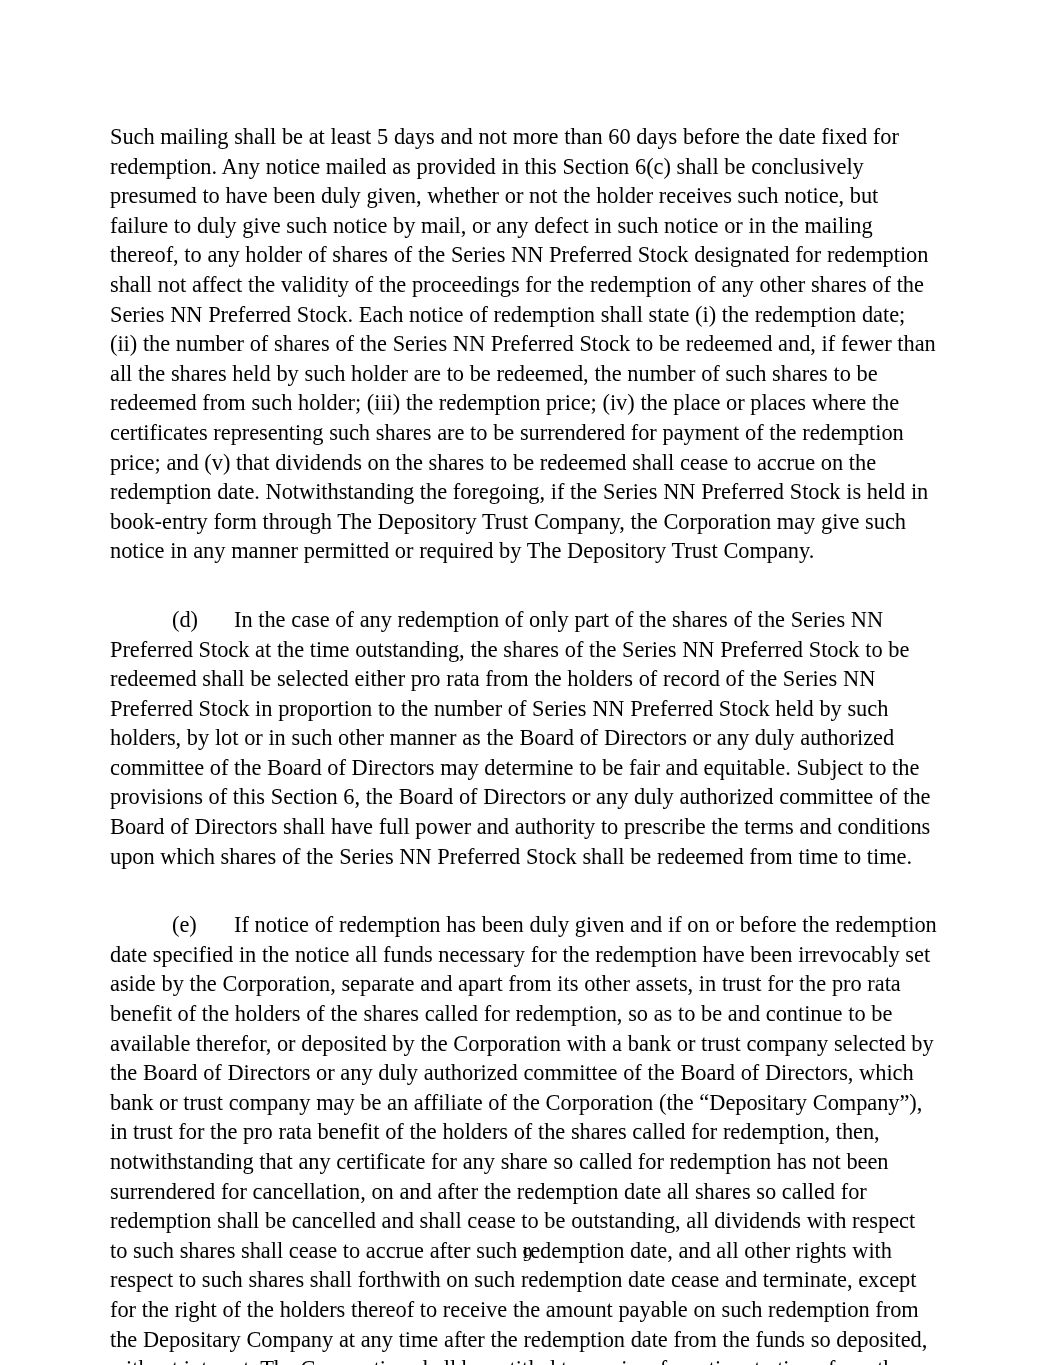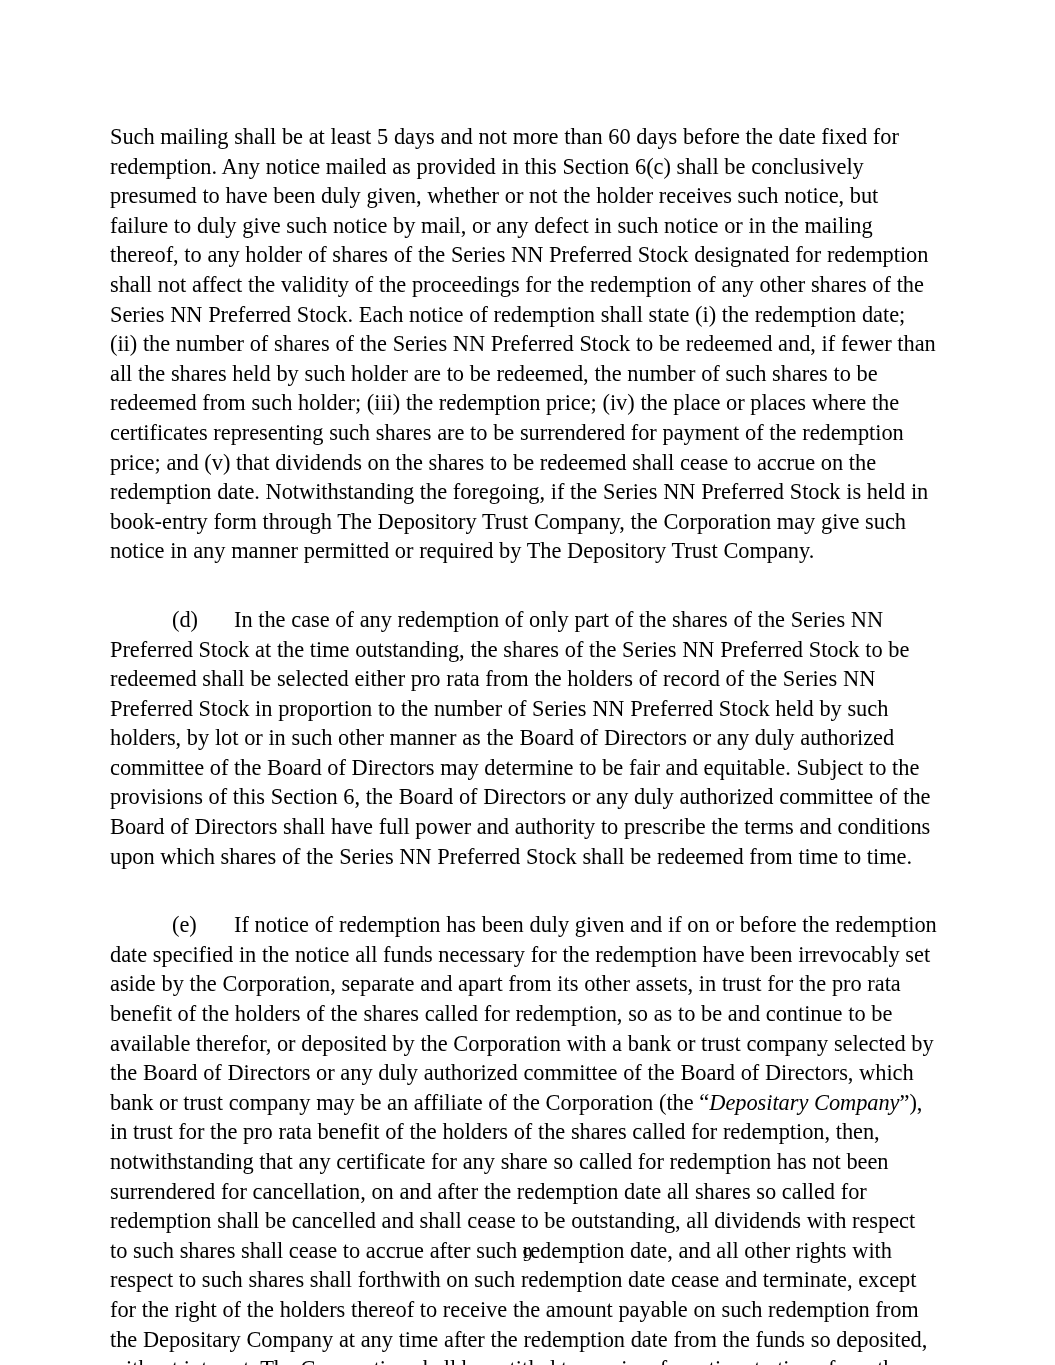--- a/index.html
+++ b/index.html
@@ -42,21 +42,20 @@
   p.para + p.para {
     margin-top: 39px;
   }
   .lead-marker {
     display: inline-block;
     width: 62px;
     margin-left: 62px;
     text-indent: 0;
   }
   .defined-term {
-    font-style: italic;
   }
   .page-number {
     position: absolute;
     left: 0;
     top: 1243px;
     width: 1055px;
     text-align: center;
     font-size: 19px;
     line-height: 24px;
     font-family: "Liberation Serif", "DejaVu Serif", serif;

